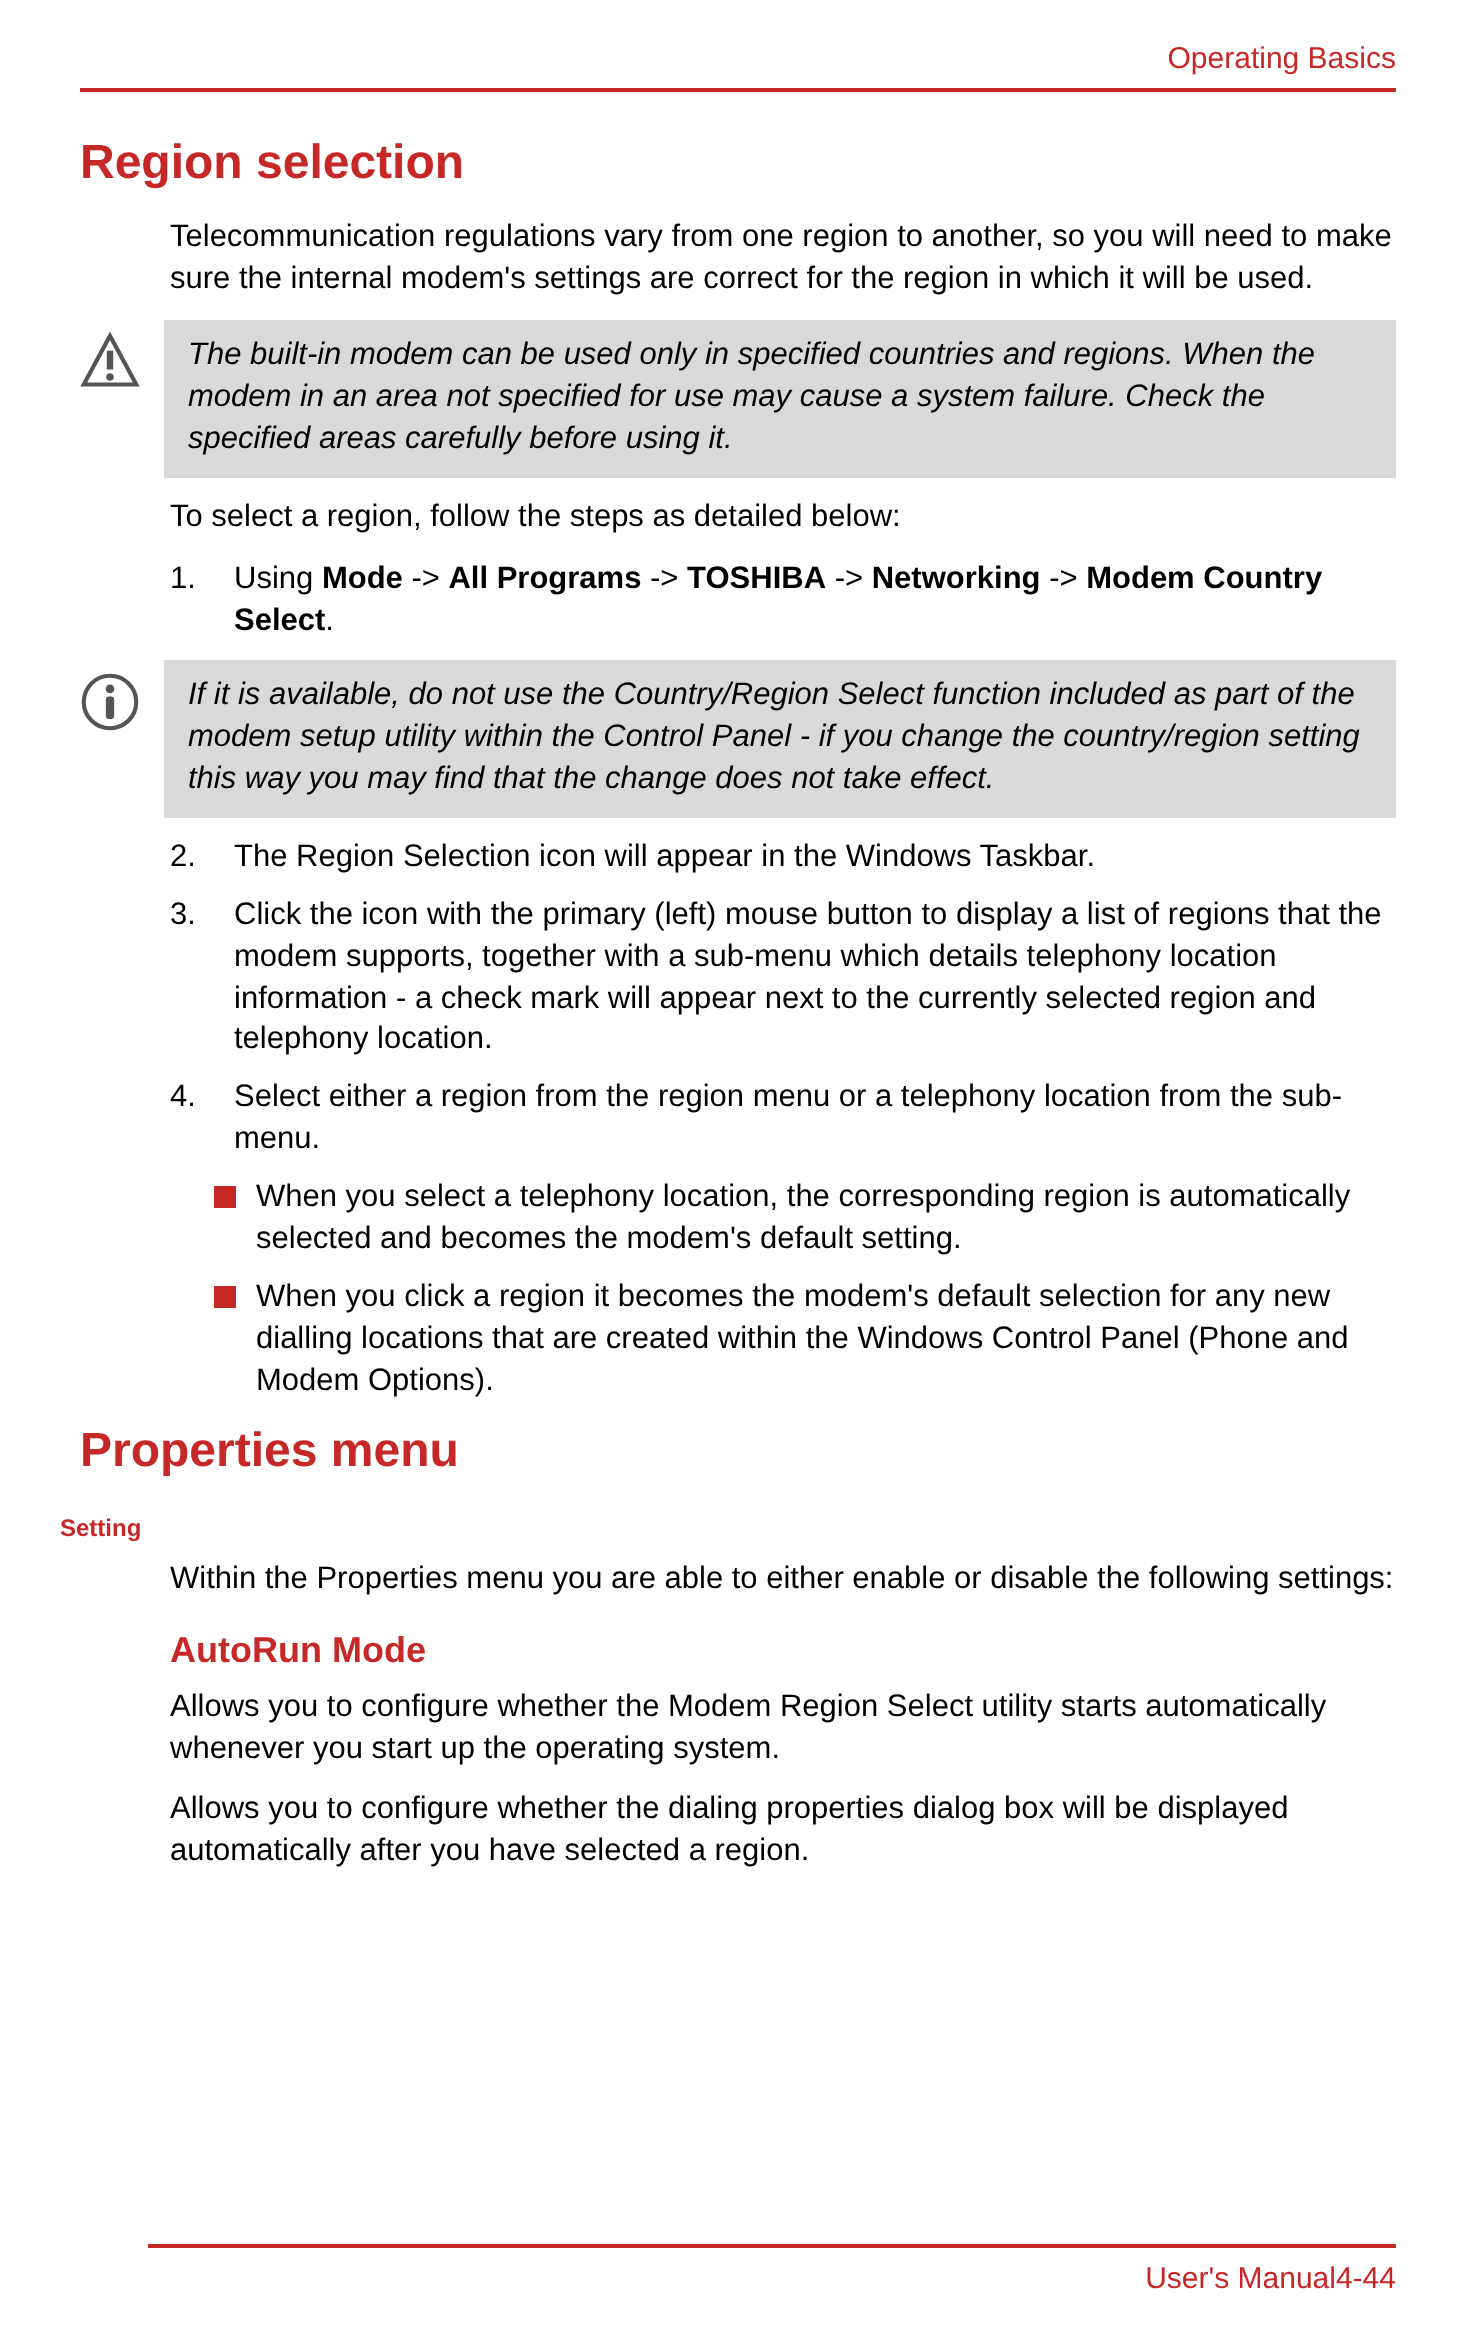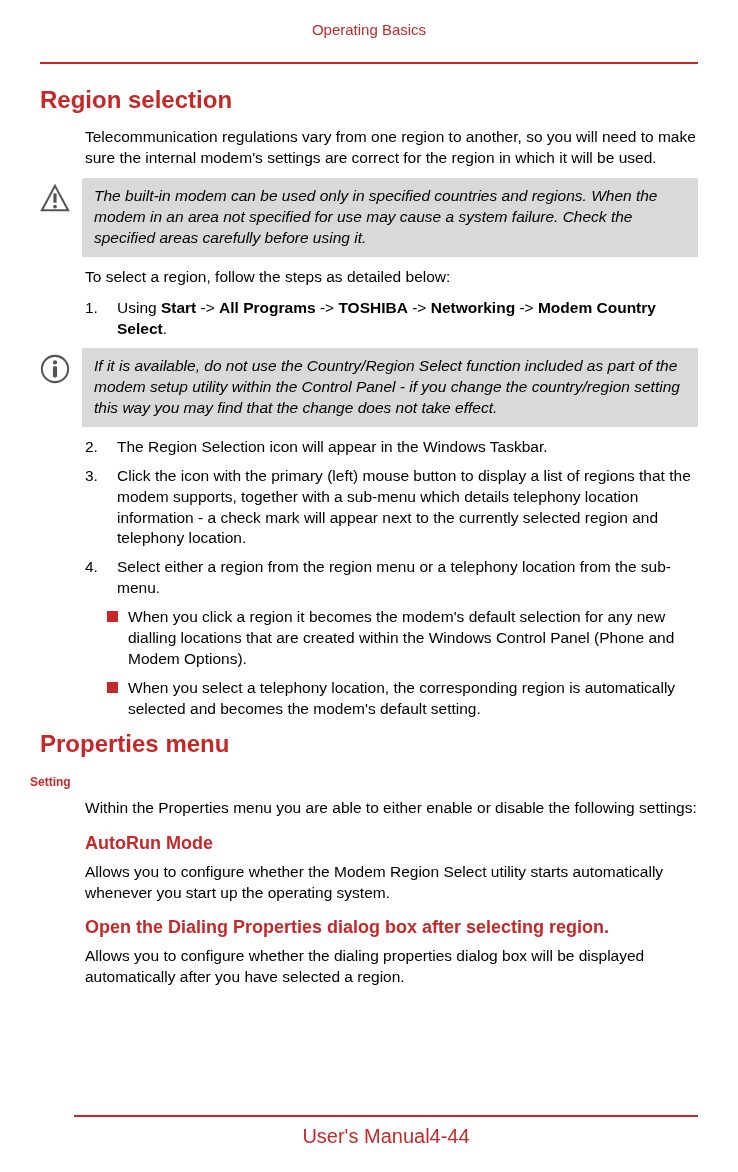--- a/index.html
+++ b/index.html
@@ -8,24 +8,24 @@
       height: 1172px;
       font-family: Arial, Helvetica, sans-serif;
       font-size: 15.5px;
       line-height: 1.35;
       color: #000;
       background: #fff;
       position: relative;
       padding: 20px 40px 40px 40px;
     }
     .running-header {
-      text-align: center;
+      text-align: right;
       color: #c62828;
       font-size: 15px;
-      padding-bottom: 22px;
+      padding-bottom: 4px;
       border-bottom: 2px solid #c62828;
       margin-bottom: 20px;
     }
     .content {
       padding-left: 45px;
     }
     .h2 {
       color: #c62828;
       font-size: 24px;
       font-weight: bold;
@@ -95,23 +95,23 @@
     .ul-body { flex: 1; }
     b.nav { font-weight: bold; }
     .footer {
       position: absolute;
       bottom: 22px;
       left: 40px;
       right: 40px;
       border-top: 2px solid #c62828;
       padding-top: 6px;
       display: flex;
-      justify-content: center;
+      justify-content: flex-end;
       color: #c62828;
-      font-size: 20px;
+      font-size: 15px;
       margin-left: 34px;
     }
   </style>
 </head>
 <body>
 
 <div class="running-header">Operating Basics</div>
 
 <div class="content">
 
@@ -128,21 +128,21 @@
       </svg>
     </div>
     <div class="callout-body">The built-in modem can be used only in specified countries and regions. When the modem in an area not specified for use may cause a system failure. Check the specified areas carefully before using it.</div>
   </div>
 
   <div class="para">To select a region, follow the steps as detailed below:</div>
 
   <div class="ol-item">
     <div class="ol-num">1.</div>
     <div class="ol-body">
-      <span>Using </span><b class="nav">Start</b><span> -&gt; </span><b class="nav">All Programs</b><span> -&gt; </span><b class="nav">TOSHIBA</b><span> -&gt; </span><b class="nav">Networking</b><span> -&gt; </span><b class="nav">Modem Country Select</b><span>.</span>
+      <span>Using </span><b class="nav">Mode</b><span> -&gt; </span><b class="nav">All Programs</b><span> -&gt; </span><b class="nav">TOSHIBA</b><span> -&gt; </span><b class="nav">Networking</b><span> -&gt; </span><b class="nav">Modem Country Select</b><span>.</span>
     </div>
   </div>
 
   <div class="callout">
     <div class="callout-icon">
       <svg viewBox="0 0 32 32">
         <circle cx="16" cy="16" r="14" fill="none" stroke="#555" stroke-width="2.2"></circle>
         <circle cx="16" cy="9" r="2.3" fill="#555"></circle>
         <rect x="13.8" y="13" width="4.4" height="12" rx="1.5" fill="#555"></rect>
       </svg>
@@ -160,37 +160,36 @@
     <div class="ol-body">Click the icon with the primary (left) mouse button to display a list of regions that the modem supports, together with a sub-menu which details telephony location information - a check mark will appear next to the currently selected region and telephony location.</div>
   </div>
 
   <div class="ol-item">
     <div class="ol-num">4.</div>
     <div class="ol-body">Select either a region from the region menu or a telephony location from the sub-menu.</div>
   </div>
 
   <div class="ul-item">
     <div class="sq-bullet"></div>
-    <div class="ul-body">When you click a region it becomes the modem's default selection for any new dialling locations that are created within the Windows Control Panel (Phone and Modem Options).</div>
+    <div class="ul-body">When you select a telephony location, the corresponding region is automatically selected and becomes the modem's default setting.</div>
   </div>
 
   <div class="ul-item">
     <div class="sq-bullet"></div>
-    <div class="ul-body">When you select a telephony location, the corresponding region is automatically selected and becomes the modem's default setting.</div>
+    <div class="ul-body">When you click a region it becomes the modem's default selection for any new dialling locations that are created within the Windows Control Panel (Phone and Modem Options).</div>
   </div>
 
   <div class="h2">Properties menu</div>
 
   <div class="h3">Setting</div>
   <div class="para">Within the Properties menu you are able to either enable or disable the following settings:</div>
 
   <div class="h4">AutoRun Mode</div>
   <div class="para">Allows you to configure whether the Modem Region Select utility starts automatically whenever you start up the operating system.</div>
 
-  <div class="h4">Open the Dialing Properties dialog box after selecting region.</div>
   <div class="para">Allows you to configure whether the dialing properties dialog box will be displayed automatically after you have selected a region.</div>
 
 </div>
 
 <div class="footer">
   <span>User's Manual</span>
   <span>4-44</span>
 </div>
 
 </body></html>

